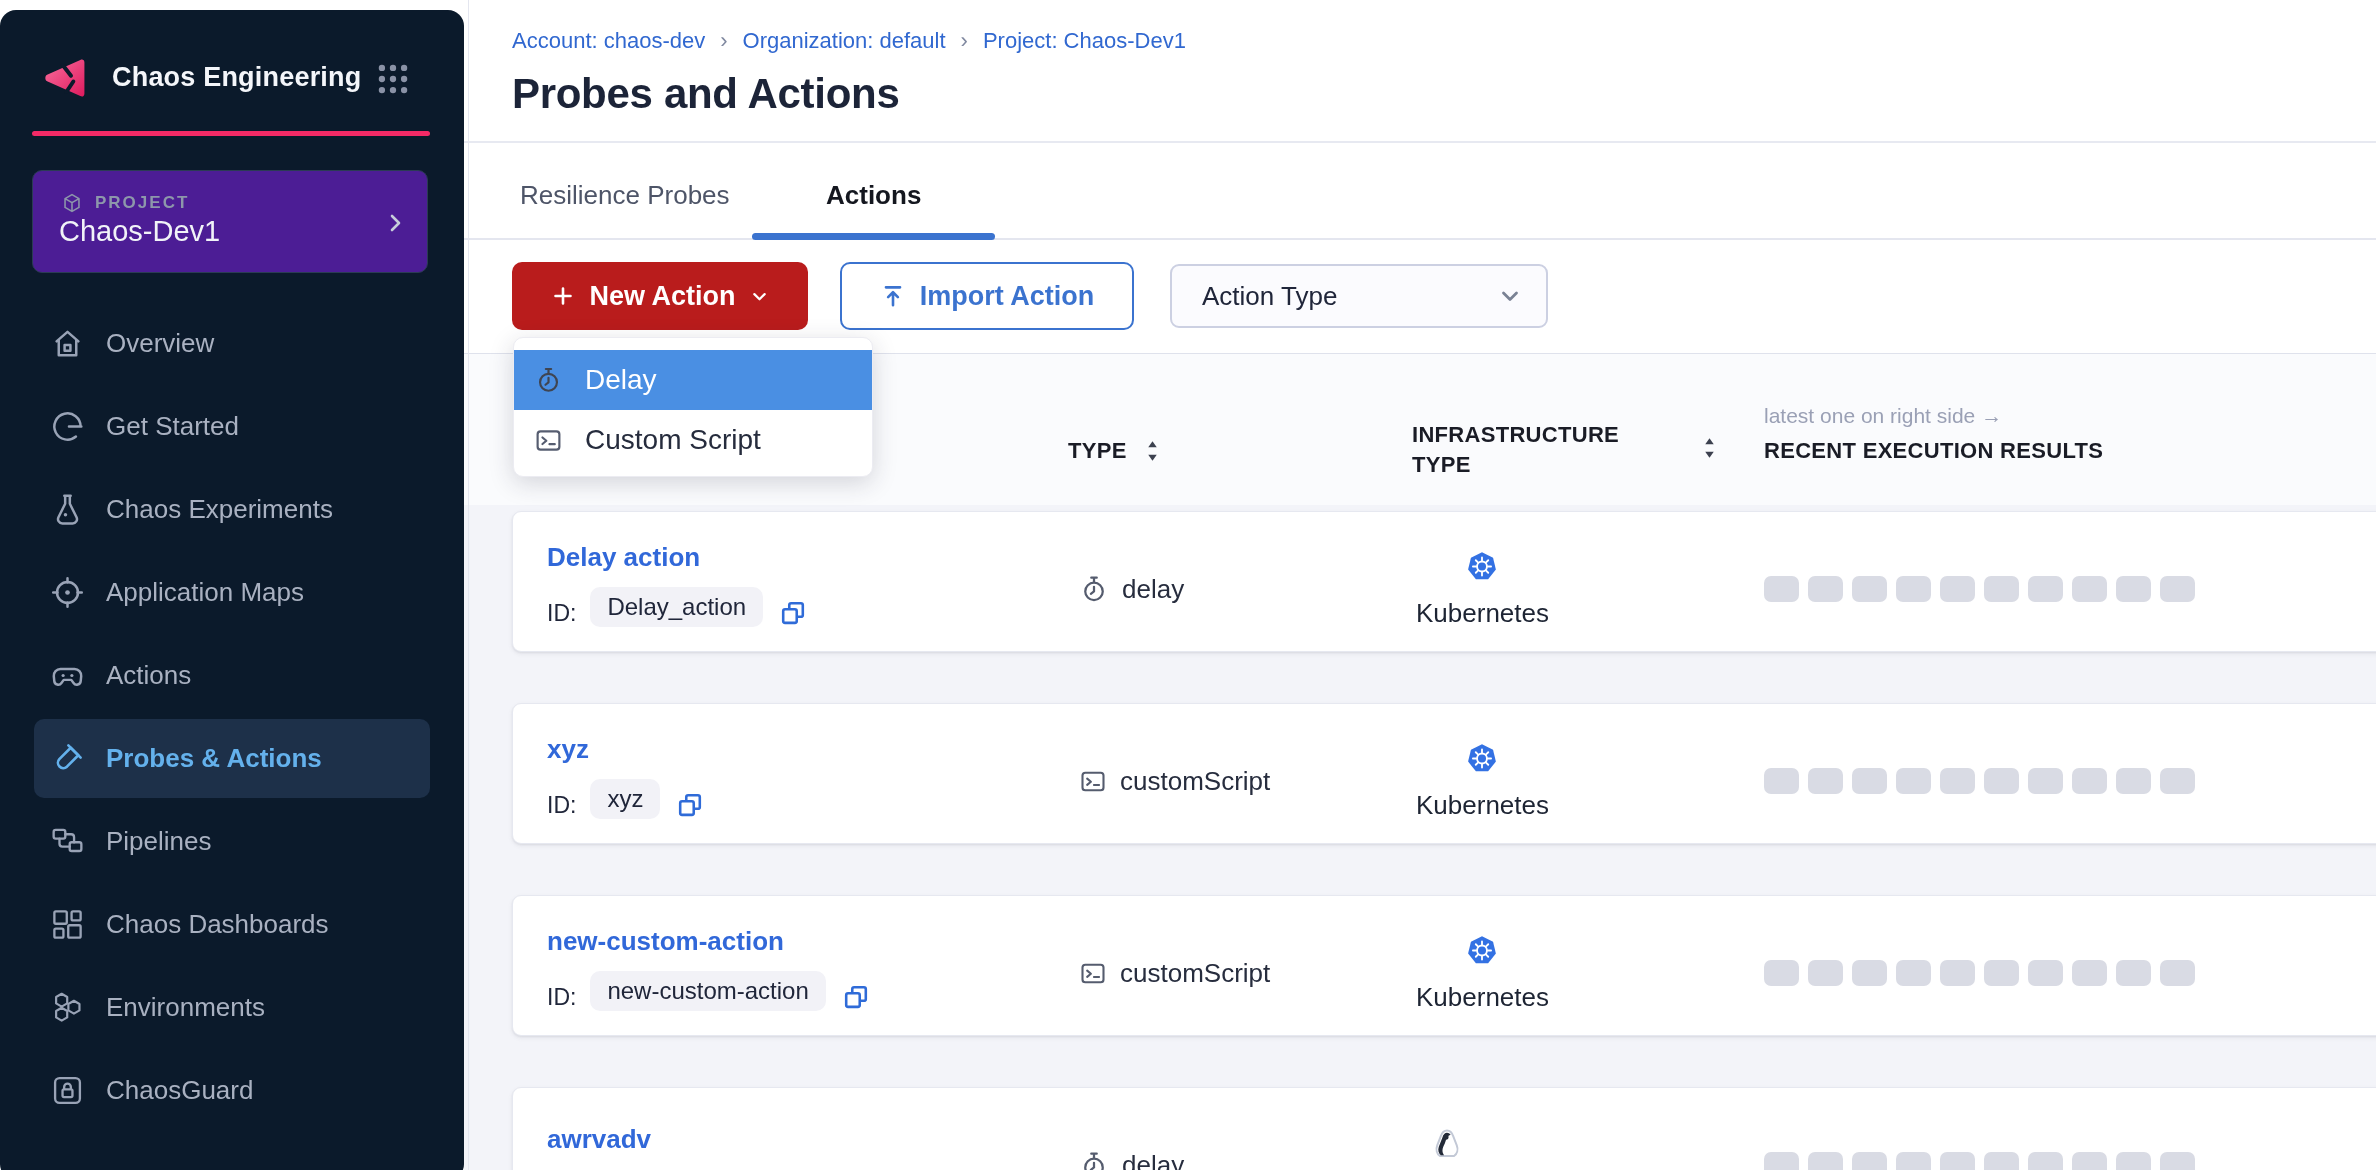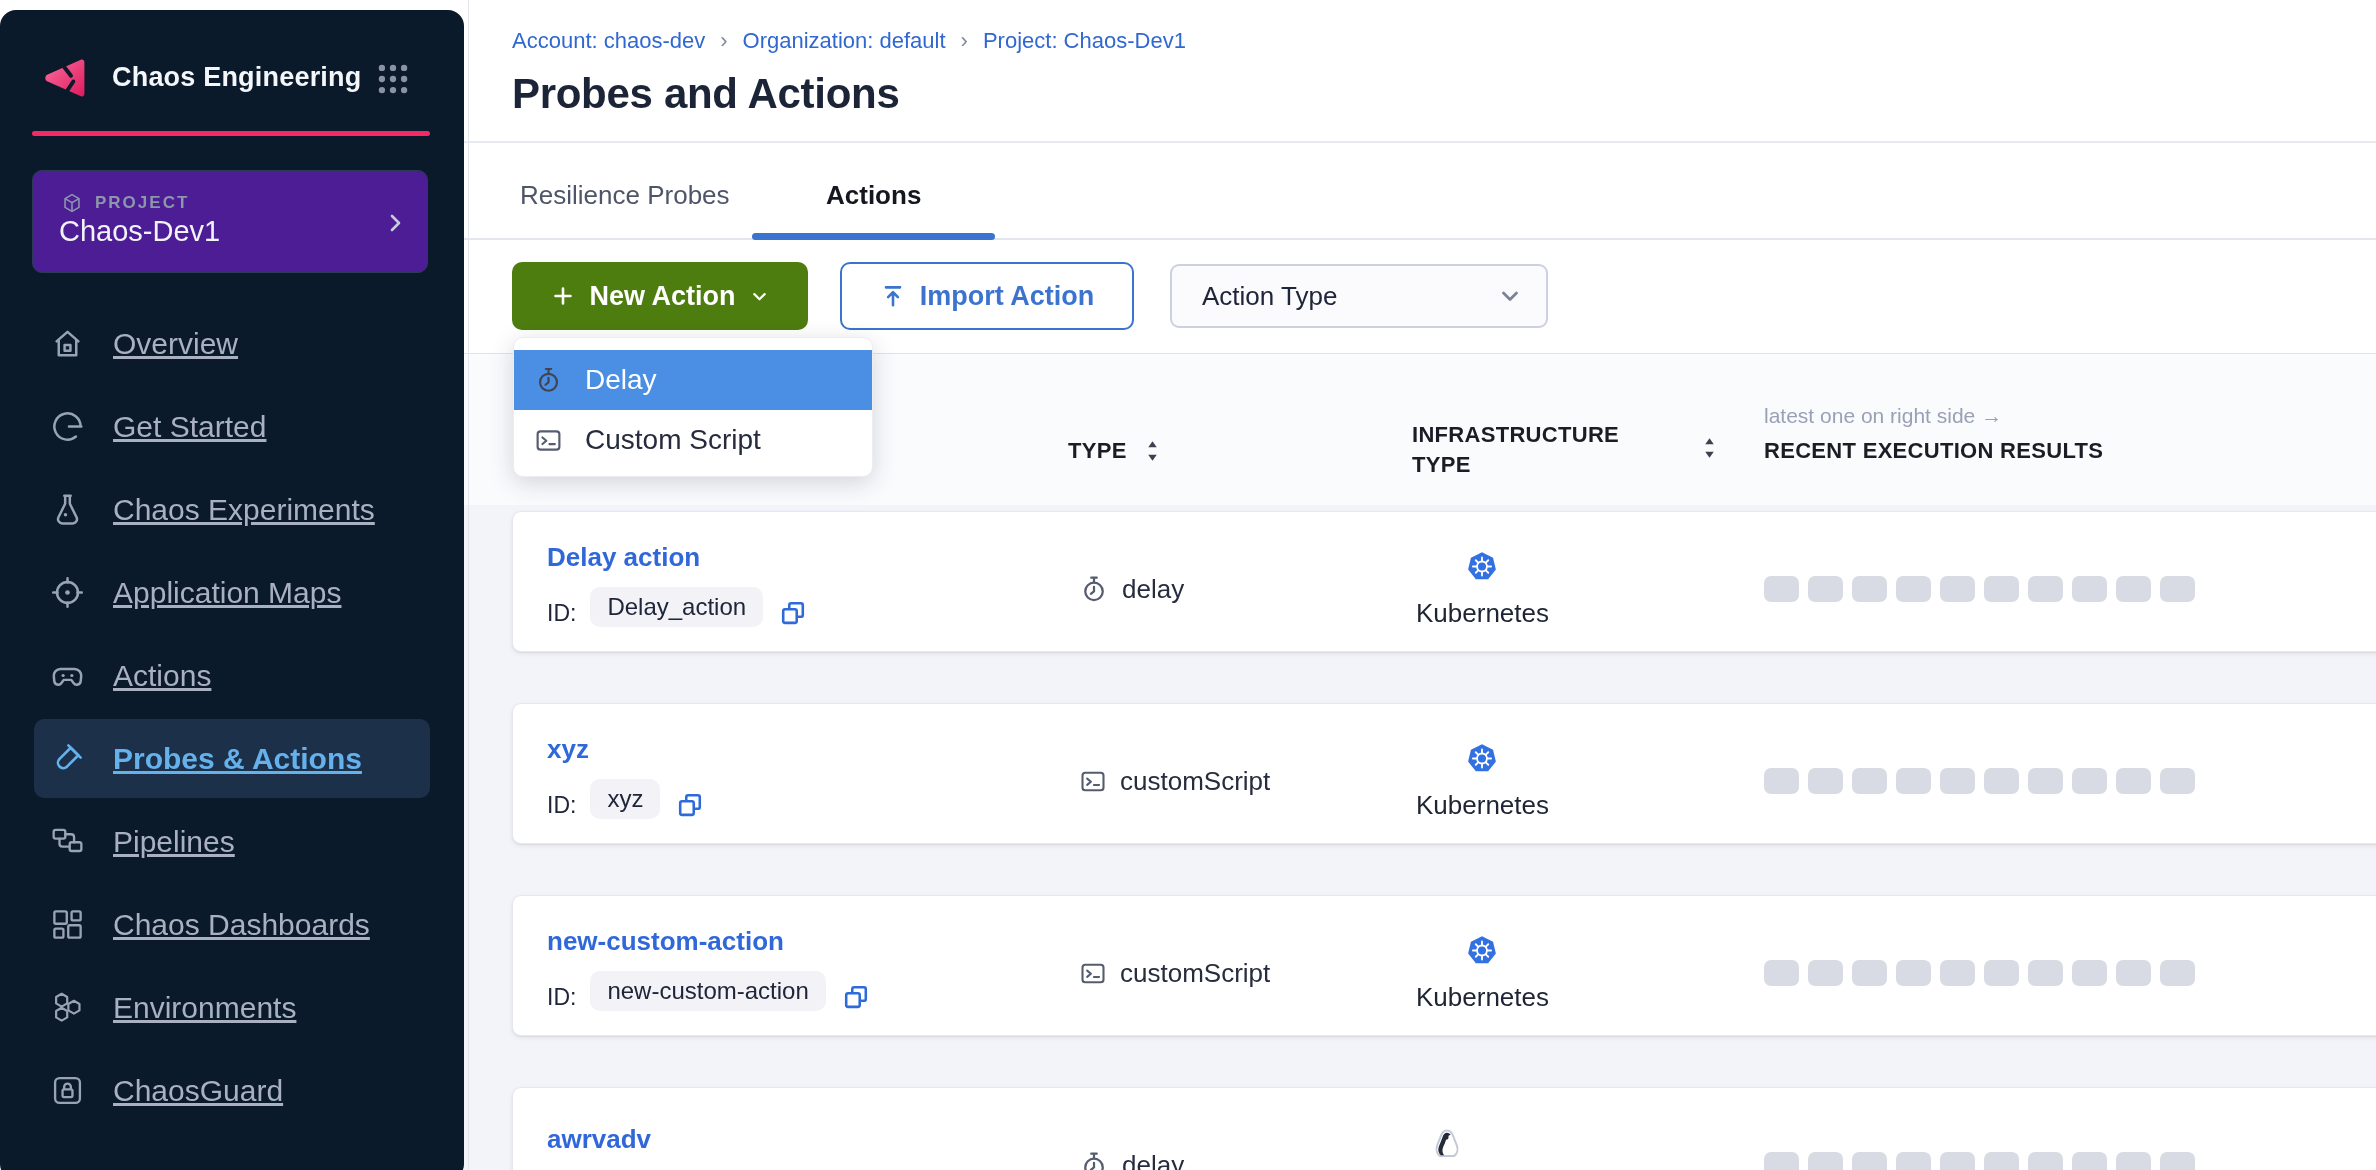--- a/index.html
+++ b/index.html
@@ -29,22 +29,22 @@
     position:absolute; left:32px; top:160px; width:396px; height:103px;
     background:#4c1d95; border:1px solid #2b3b54; border-radius:10px; cursor:pointer;
   }
   .project-line1 { position:absolute; left:28px; top:21px; display:flex; align-items:center; gap:12px; }
   .project-label { font-size:17px; font-weight:bold; letter-spacing:2px; color:#8d97ab; }
   .project-name { position:absolute; left:26px; top:44px; font-size:29px; color:#f1f3f8; }
   .project-chevron { position:absolute; right:20px; top:40px; width:24px; height:24px; color:#c6cdda; }
 
   .nav { position:absolute; left:0; top:292px; width:464px; }
   .nav-item {
-    height:83px; display:flex; align-items:center; gap:28px; padding-left:50px;
-    color:#a9b1c1; font-size:30px; cursor:pointer;text-decoration:underline;
+    height:83px; display:flex; align-items:center; gap:21px; padding-left:50px;
+    color:#a9b1c1; font-size:26px; cursor:pointer;
   }
   .nav-item .i { width:35px; height:35px; color:#99a3b6; }
   .nav-item.active {
     margin:2px 34px; height:79px; padding-left:16px;
     background:#1d3049; border-radius:10px; color:#64b1ec; font-weight:bold;
   }
   .nav-item.active .i { color:#64b1ec; }
 
   .content-edge { position:absolute; left:468px; top:0; bottom:0; width:1px; background:#e4e6ef; z-index:4; }
 
@@ -60,21 +60,21 @@
 
   .tab { position:absolute; top:180px; font-size:26px; color:#4e5568; cursor:pointer; }
   .tab.t0 { left:56px; }
   .tab.t1 { left:362px; font-weight:bold; color:#14171f; }
   .tabs-border { position:absolute; left:0; right:0; top:238px; height:2px; background:#e4e6ef; }
   .tab-underline { position:absolute; left:288px; top:233px; width:243px; height:7px; border-radius:4px; background:#3b73cf; z-index:2; }
 
   
   .btn-new {
     position:absolute; left:48px; top:262px; width:296px; height:68px;
-    background:#4d7c0f; border:none; border-radius:10px; color:#fff;
+    background:#b91c1c; border:none; border-radius:10px; color:#fff;
     display:flex; align-items:center; justify-content:center; gap:14px;
     font-size:27px; font-weight:bold; font-family:inherit; cursor:pointer;
   }
   .btn-import {
     position:absolute; left:376px; top:262px; width:294px; height:68px;
     background:#fff; border:2px solid #3b73cf; border-radius:10px; color:#3b73cf;
     display:flex; align-items:center; justify-content:center; gap:14px;
     font-size:27px; font-weight:bold; font-family:inherit; cursor:pointer;
   }
   .select-filter {

